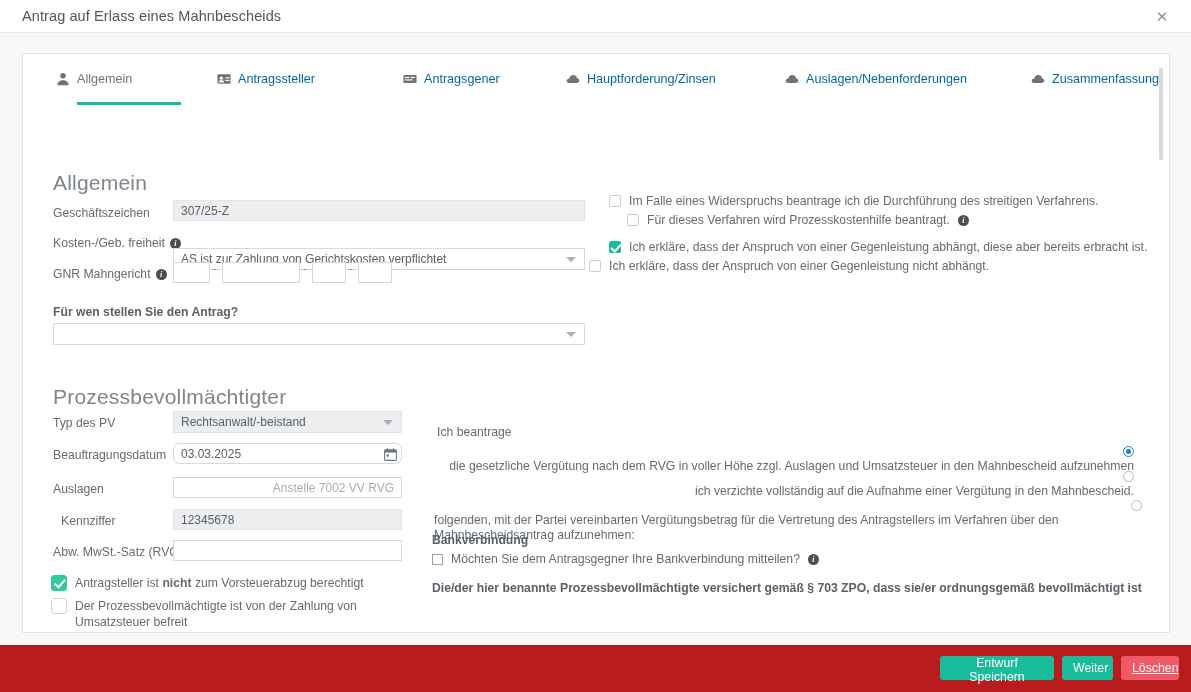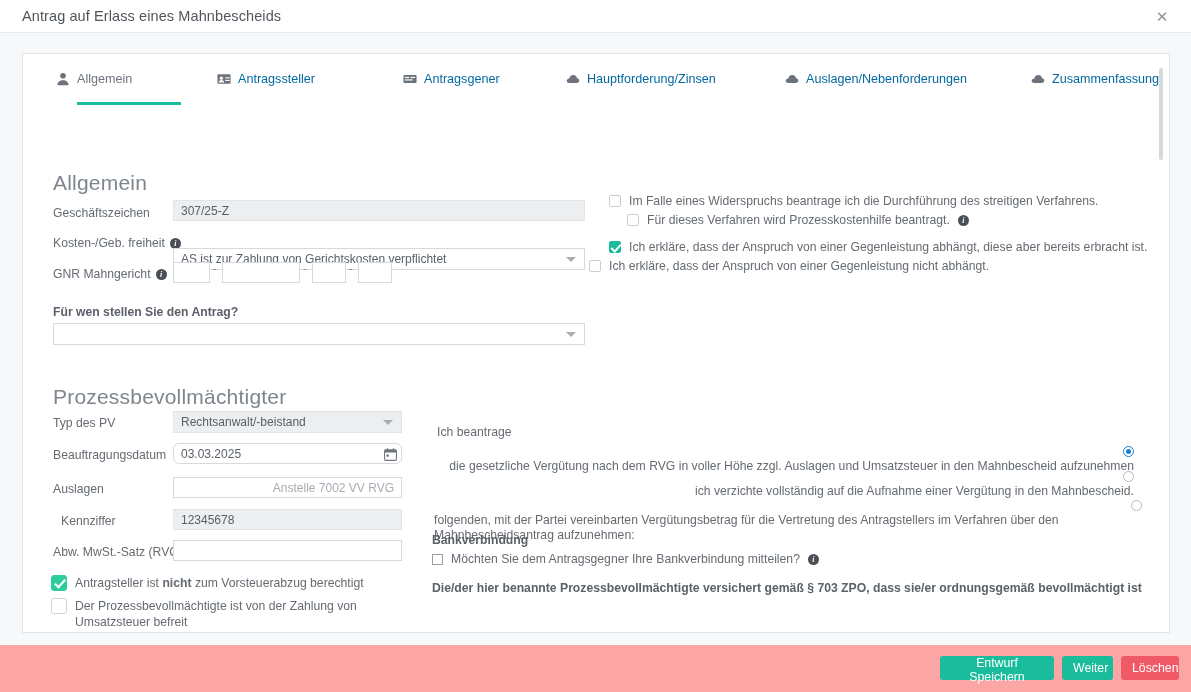--- a/index.html
+++ b/index.html
@@ -166,30 +166,30 @@
     width: 5px; height: 5px; border-radius: 50%; background: #1a7fd4;
   }
   .rad-txt { line-height: 15px; }
 
   .plain-text { position: absolute; font-size: 12.2px; color: #656b72; }
   .plain-text.bold { font-weight: bold; color: #5b6169; }
 
   
   .footer {
     position: absolute; left: 0; top: 645px; width: 1191px; height: 47px;
-    background: #fca5a5;
+    background: #b91c1c;
   }
   .btn {
     position: absolute; top: 11px; height: 24px;
     border: none; border-radius: 3px; color: #ffffff;
     font-size: 12.3px; font-family: "Liberation Sans", sans-serif;
     cursor: pointer; padding: 0 11px;
   }
   .btn.green { background: #1abc9c; }
-  .btn.red { background: #ef5a66; }
+  .btn.red { background: #ef5a66; text-decoration: underline; }
 </style>
 </head>
 <body>
 
 <div class="app">
 
   <div class="titlebar">
     <div class="titlebar-text">Antrag auf Erlass eines Mahnbescheids</div>
     <div class="close-btn">✕</div>
   </div>

